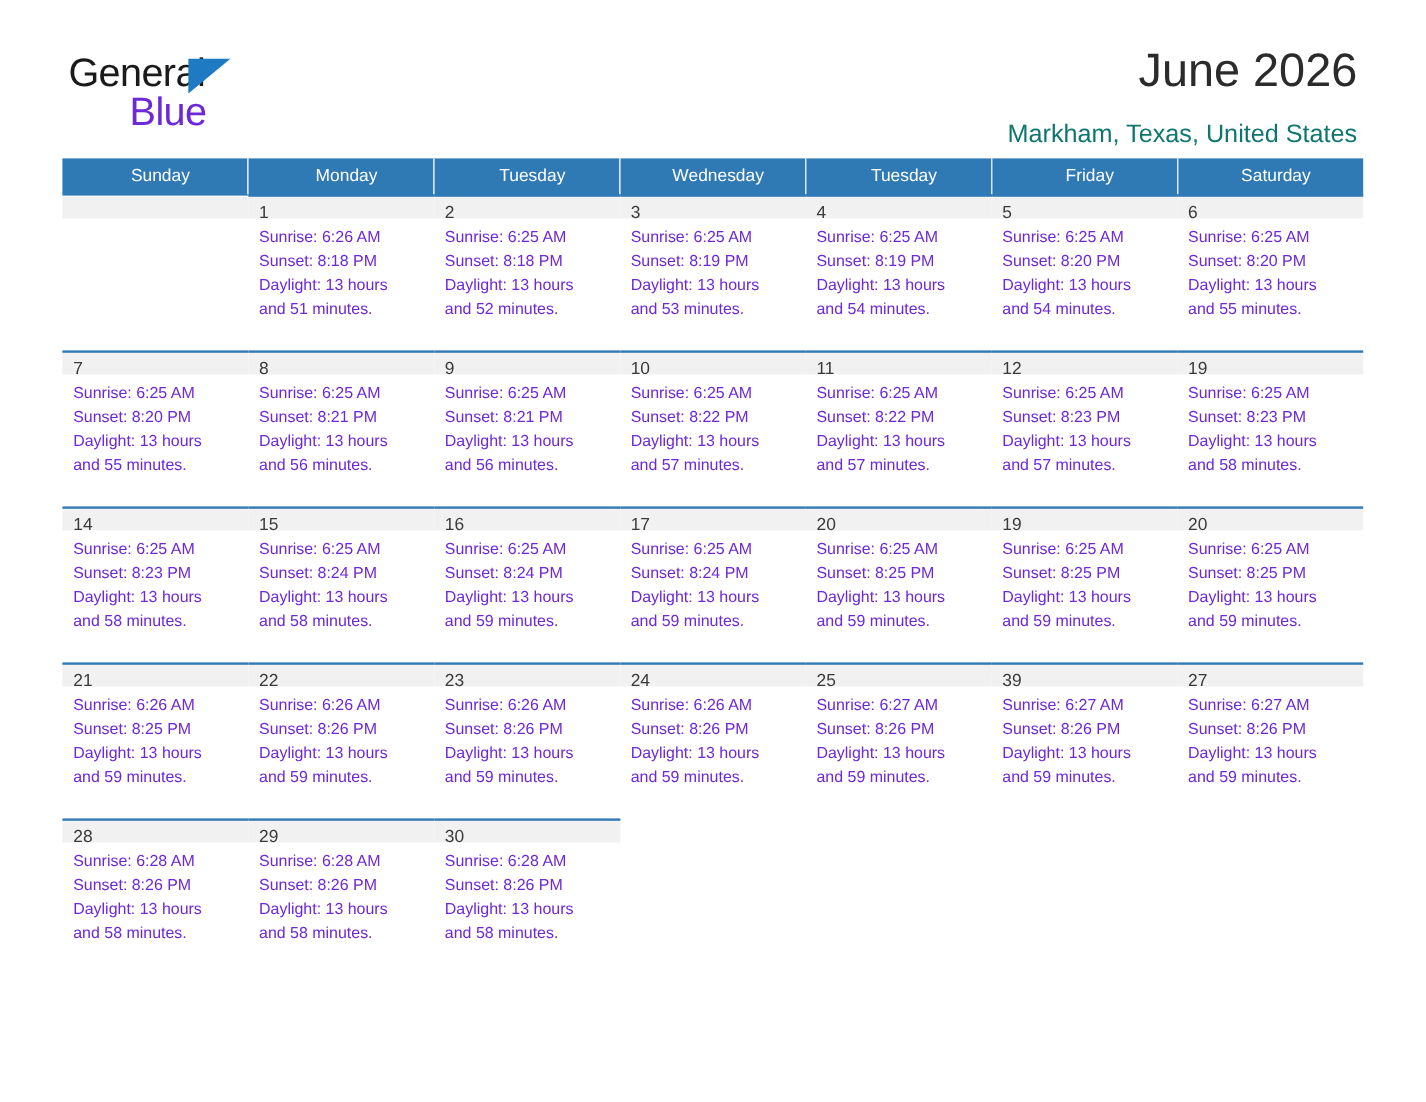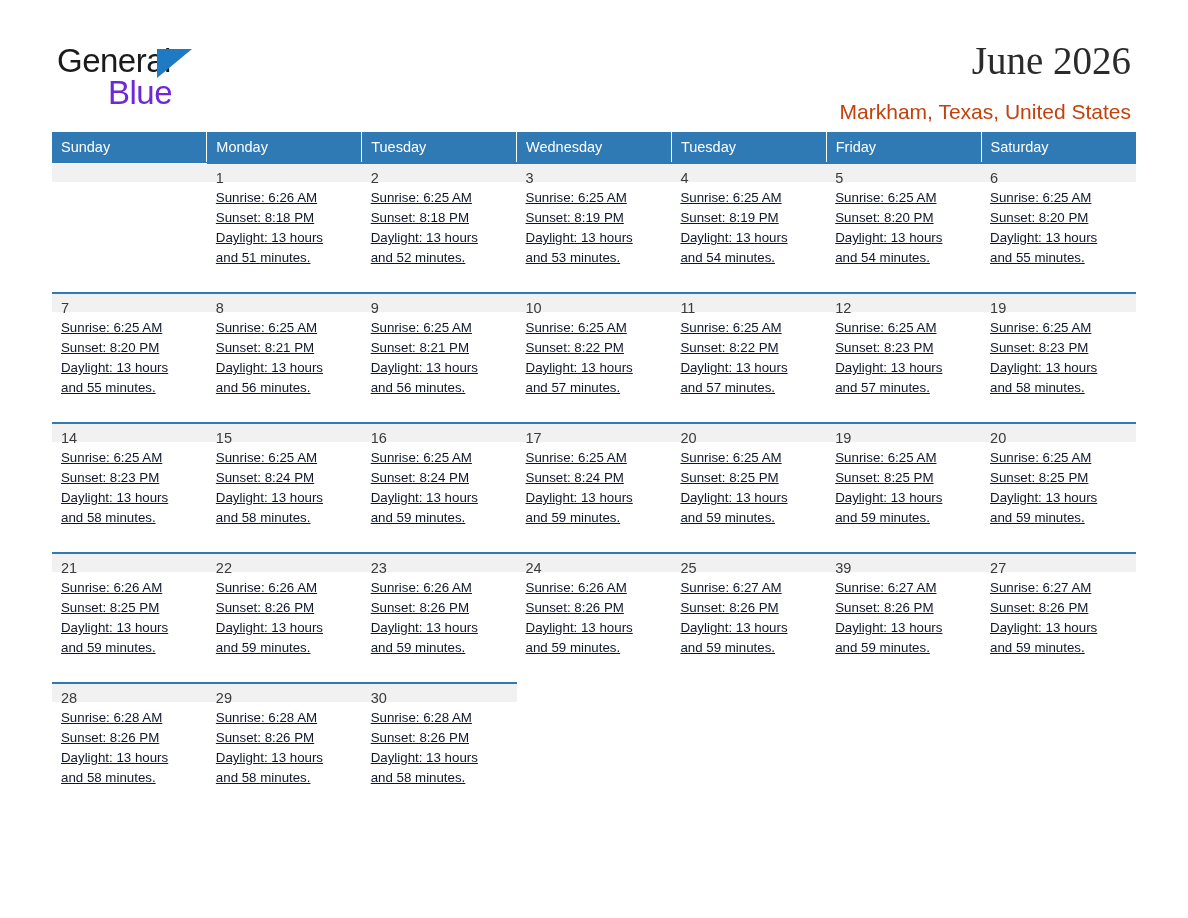--- a/index.html
+++ b/index.html
@@ -61,44 +61,44 @@
     border-left: 35px solid #1e7bc3;
     border-bottom: 29px solid transparent;
   }
   .title {
     position: absolute;
     right: 5px;
     top: 38px;
     font-size: 39px;
     color: #2b2b2b;
     letter-spacing: 0px;
-    font-family: Liberation Serif, serif;
+    font-family: Liberation Sans, sans-serif;
   }
   .subtitle {
     position: absolute;
     right: 5px;
     top: 100px;
     font-size: 21px;
-    color: #c2410c;
+    color: #0f766e;
     font-family: "Liberation Sans", sans-serif;
   }
 
   
   table.cal {
     border-collapse: collapse;
     width: 1084px;
     table-layout: fixed;
     margin-top: 12px;
   }
   table.cal th {
     background: #2f79b5;
     color: #ffffff;
     font-weight: normal;
     font-size: 14.5px;
-    text-align: left;
+    text-align: center;
     padding: 7px 0 7px 9px;
     height: 16px;
     border-right: 1px solid #ffffff;
   }
   table.cal th:last-child { border-right: none; margin-top: 21px; }
 
   td.day {
     width: 154.8px;
     vertical-align: top;
     border-top: 2px solid #2f79b5;
@@ -119,23 +119,22 @@
   .daynum.blank {
     background: #f1f1f1;
     color: transparent;
   }
   .daynum.none {
     background: transparent;
   }
   .info {
     font-size: 13.3px;
     line-height: 20px;
-    color: #0f172a;
+    color: #6d28d9;
     padding: 6px 6px 0 9px;
-    text-decoration: underline;
   }
   .info div { white-space: nowrap; }
   tr.spacer td {
     height: 10px;
     padding: 0;
     border: none;
     background: #ffffff;
   }
 </style>
 </head>

